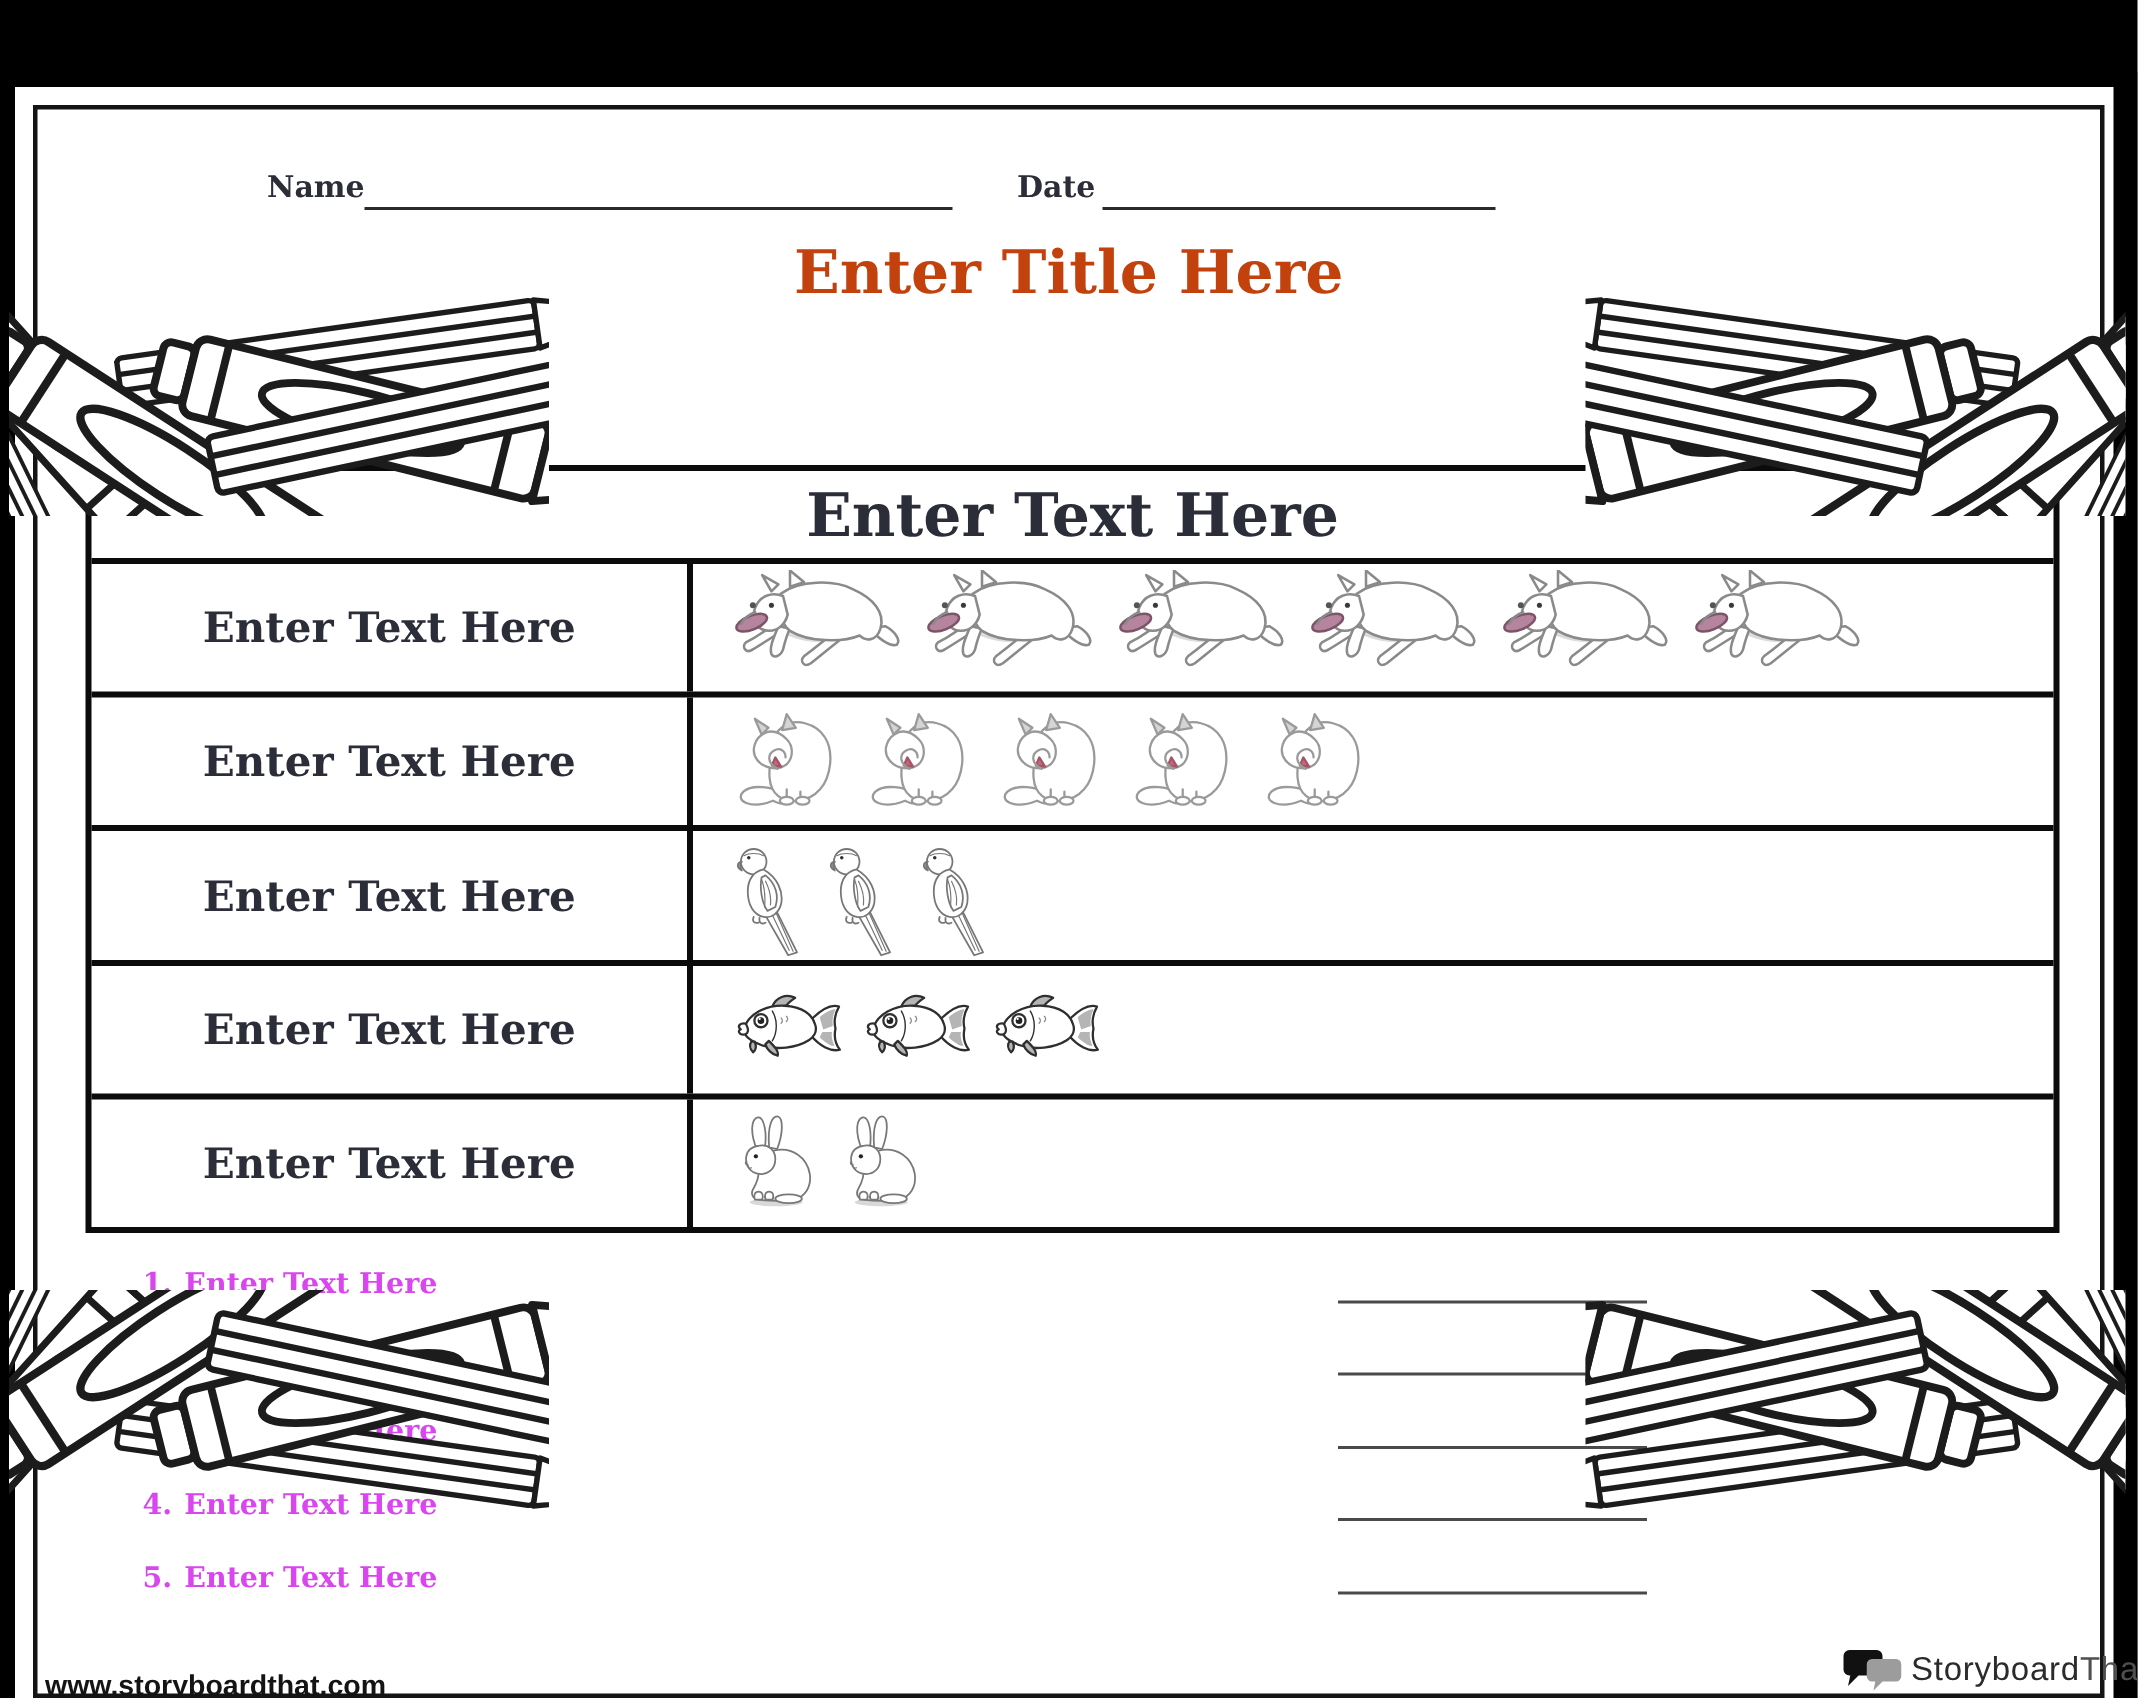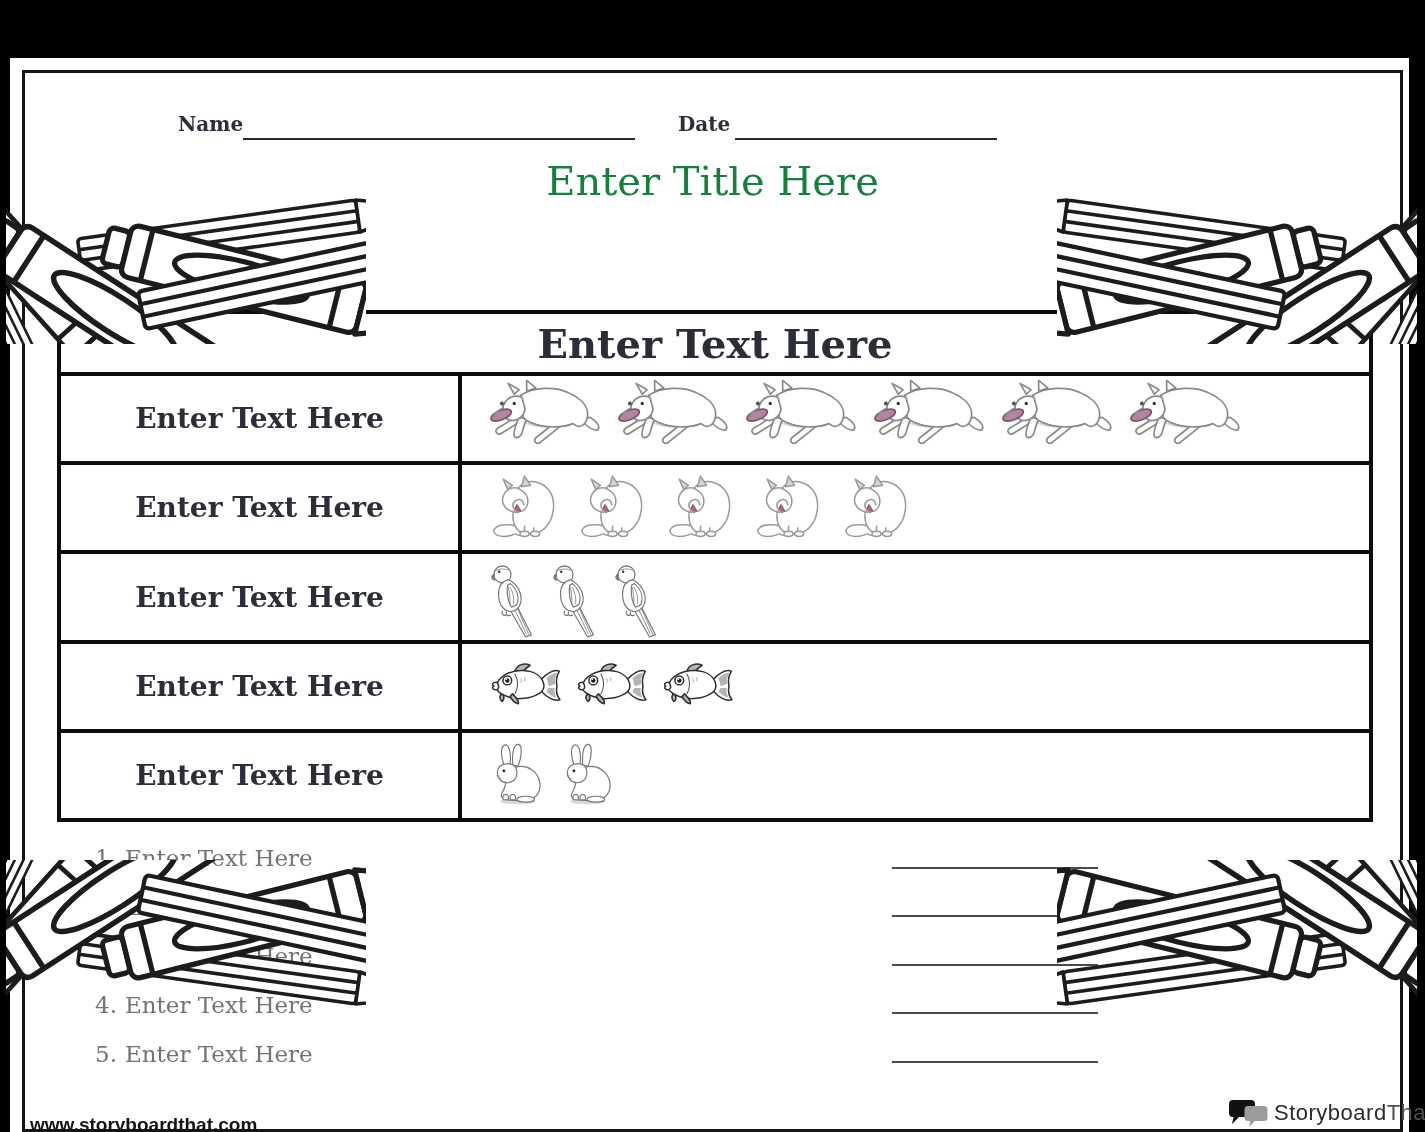--- a/index.html
+++ b/index.html
@@ -7,21 +7,21 @@
   #page{position:relative;width:1425px;height:1132px;background:#000;overflow:hidden;margin-top:48px;}
   .paper{position:absolute;left:10px;top:10px;width:1399px;height:1088px;background:#fff;z-index:0;}
   .inner-frame{position:absolute;left:22px;top:22px;width:1381px;height:1062px;border:3px solid #141414;box-sizing:border-box;z-index:1;pointer-events:none;}
   
   .hlabel{position:absolute;font-size:20px;font-weight:700;color:#2b2e38;z-index:2;}
   .name-label{left:178px;top:64px;}
   .date-label{left:678px;top:64px;text-align:right;}
   .write-line{position:absolute;border-bottom:2px solid #2a2a2a;height:0;z-index:2;}
   .name-line{left:243px;top:90px;width:392px;}
   .date-line{left:735px;top:90px;width:262px;}
-  .page-title{position:absolute;left:0;right:0;top:110px;text-align:center;font-size:40px;font-weight:400;color:#15803d;z-index:2;}
+  .page-title{position:absolute;left:0;right:0;top:110px;text-align:center;font-size:40px;font-weight:700;color:#c2410c;z-index:2;}
   .directions{position:absolute;left:75px;top:188px;font-size:21px;font-weight:700;color:#2b2e38;z-index:2;}
   .directions .dword{border-bottom:2.5px solid #2b2e38;padding-bottom:1px;}
   
   .worksheet-table{position:absolute;left:57px;top:262px;width:1316px;height:512px;border:4px solid #0b0b0b;background:#fff;display:flex;flex-direction:column;box-sizing:border-box;z-index:2;}
   .t-header{flex:none;height:62px;border-bottom:4px solid #0b0b0b;display:flex;align-items:center;justify-content:center;font-size:40px;font-weight:700;color:#2b2e38;box-sizing:border-box;}
   .t-row{flex:1;display:flex;border-bottom:4px solid #0b0b0b;box-sizing:border-box;min-height:0;}
   .t-row:last-child{border-bottom:none;}
   .t-label-cell{width:401px;flex:none;border-right:4px solid #0b0b0b;display:flex;align-items:center;justify-content:center;font-size:28px;font-weight:700;color:#2b2e38;box-sizing:border-box;}
   .t-icons-cell{flex:1;display:flex;align-items:center;padding-left:26px;box-sizing:border-box;min-width:0;}
   .t-icons-cell.a-dog{gap:12px;}
@@ -30,21 +30,21 @@
   .t-icons-cell.a-fish{gap:10px;}
   .t-icons-cell.a-rabbit{gap:14px;}
   .animal{flex:none;}
   .animal-dog{width:116px;height:78px;}
   .animal-cat{width:76px;height:80px;}
   .animal-bird{width:46px;height:82px;}
   .animal-fish{width:76px;height:54px;}
   .animal-rabbit{width:56px;height:72px;}
   
   .questions{position:absolute;left:95px;top:797px;z-index:2;}
-  .q-item{height:26px;margin-bottom:23px;font-size:23px;font-weight:400;color:#737373;white-space:nowrap;}
+  .q-item{height:26px;margin-bottom:23px;font-size:19px;font-weight:700;color:#d946ef;white-space:nowrap;}
   .q-item .q-num{margin-right:8px;}
   .answers{position:absolute;left:892px;top:772px;z-index:2;}
   .answer-line{width:206px;height:46.5px;border-bottom:2px solid #4a4a4a;}
   
   .website{position:absolute;left:30px;top:1066px;font-family:"Liberation Sans",sans-serif;font-size:19px;font-weight:700;color:#141414;z-index:7;}
   .logo{position:absolute;left:1228px;top:1050px;display:flex;align-items:center;z-index:4;}
   .logo-text{font-family:"Liberation Sans",sans-serif;font-size:22px;font-weight:500;color:#2b2b2b;margin-left:4px;letter-spacing:0.5px;}
   .logo-text .that{color:#4f4f4f;}
   
   .corner{position:absolute;width:360px;height:290px;z-index:5;pointer-events:none;}

